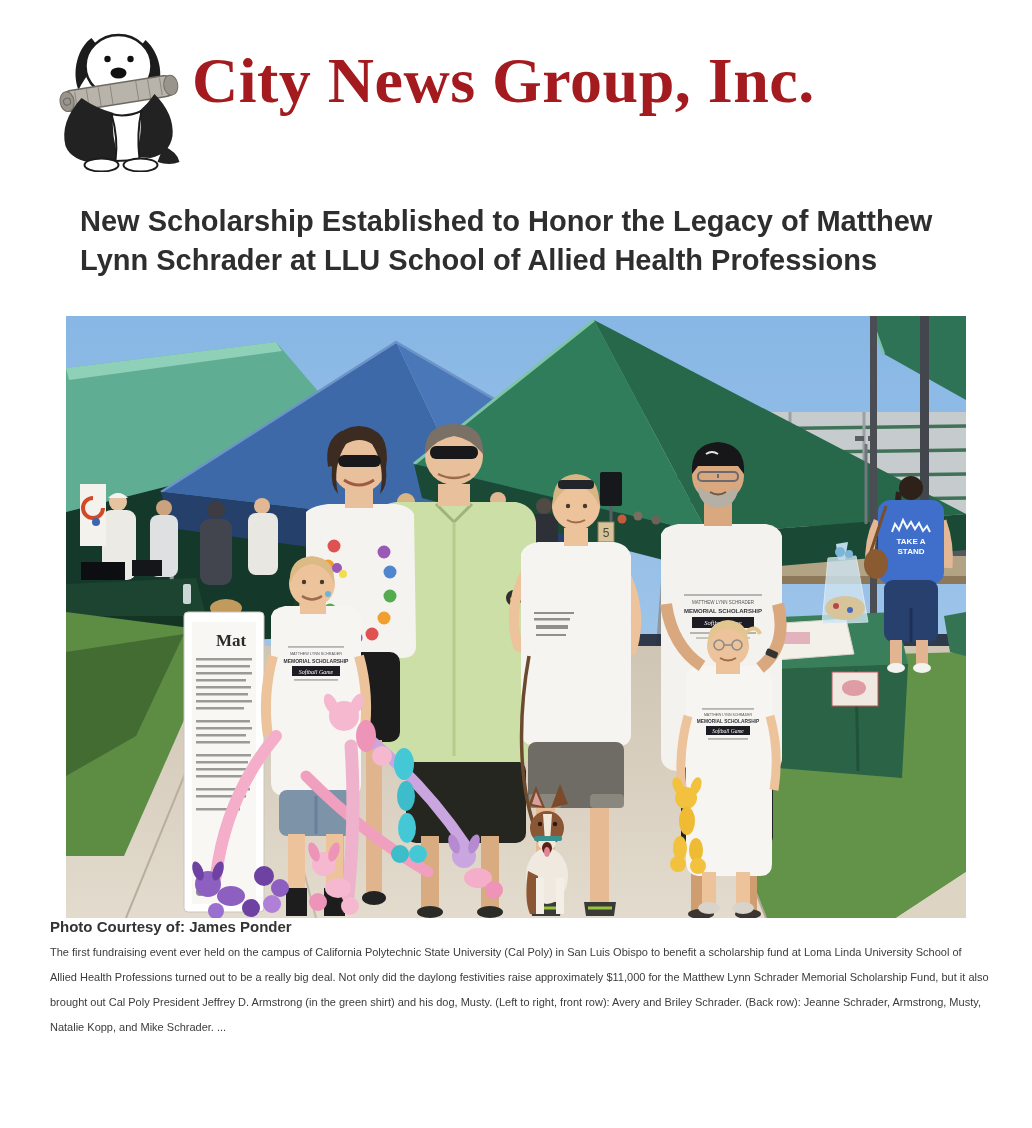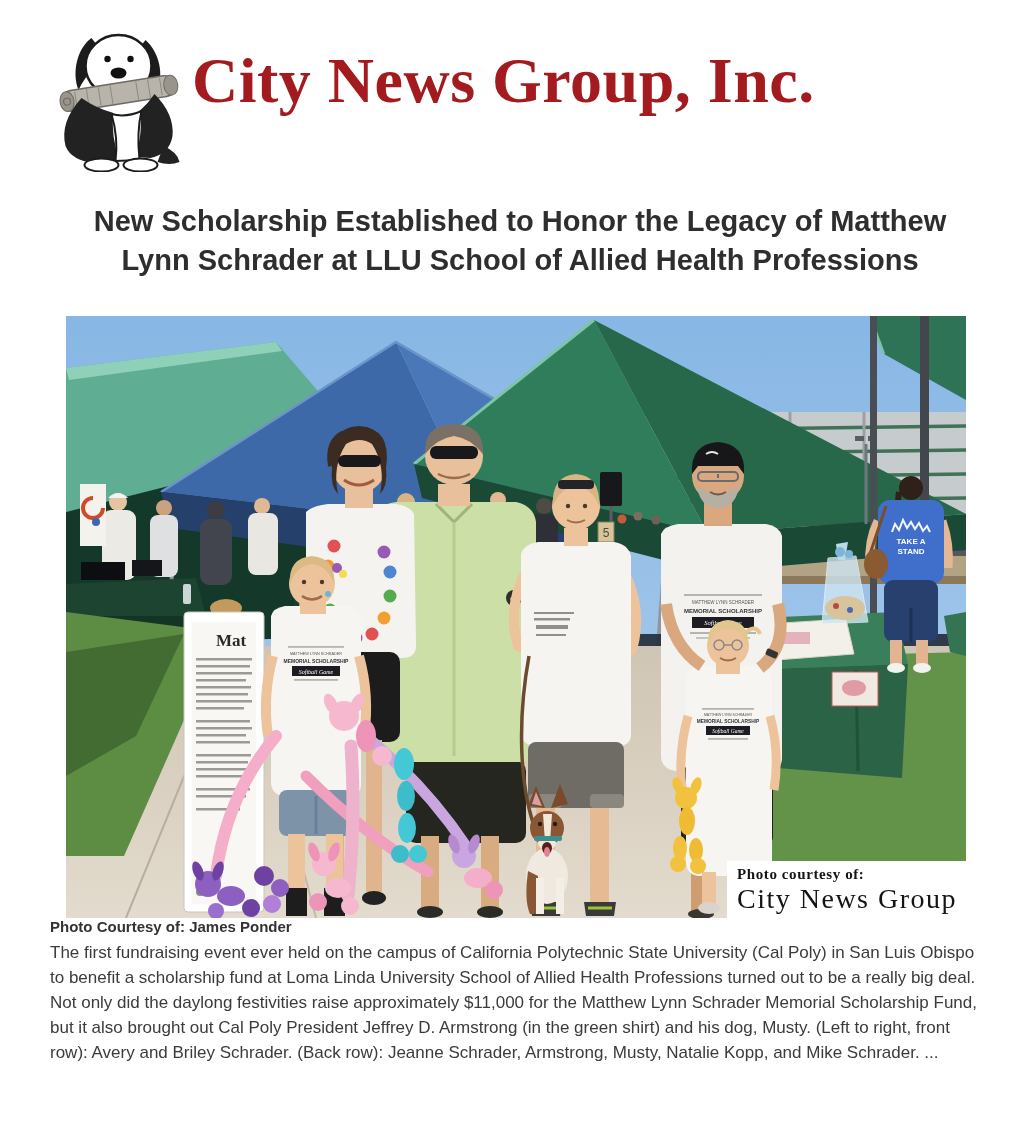--- a/index.html
+++ b/index.html
@@ -7,34 +7,34 @@
   body { width:1032px; height:1128px; overflow:hidden; font-family:"Liberation Sans", sans-serif; }
   .page { width:1032px; height:1128px; padding:0 42px 4px 50px; }
 
   
   .masthead { display:flex; align-items:flex-start; padding-top:14px; height:168px; }
   .dog-logo { width:138px; height:158px; flex:0 0 auto; }
   .brand { font-family:"Liberation Serif", serif; font-weight:bold; font-size:64px;
            color:#a31b1e; margin-left:4px; margin-top:30px; white-space:nowrap; letter-spacing:0.5px; }
 
   
-  .headline { width:880px; margin:34px auto 0; text-align:center;
+  .headline { width:880px; margin:34px auto 0; 
               font-weight:bold; font-size:29px; line-height:39px; color:#2e2e2e; }
 
   
   figure.photo { position:relative; width:900px; height:602px; margin:36px 0 0 16px; background:#8ab8e4; }
   figure.photo svg { display:block; }
   .watermark { position:absolute; right:0; bottom:0; width:239px; height:57px; background:#ffffff;
                color:#141414; padding:4px 6px 0 10px; font-family:"Liberation Serif", serif; }
   .watermark .wm1 { font-size:15px; font-weight:bold; letter-spacing:0.6px; line-height:18px; }
   .watermark .wm2 { font-size:28px; letter-spacing:1.5px; line-height:32px; }
 
   
   .caption { font-size:15px; font-weight:bold; color:#333333; }
-  .bodytext { margin-top:5px; width:940px; font-size:17px; line-height:25px; color:#3b3b3b; }
+  .bodytext { margin-top:5px; width:940px; font-size:11px; line-height:25px; color:#3b3b3b; }
 
   svg text { font-family:"Liberation Sans", sans-serif; }
   svg text.serif { font-family:"Liberation Serif", serif; }
 </style>
 </head>
 <body>
 
 <div class="page">
 
   <header class="masthead">
@@ -530,22 +530,18 @@
         <g>
           <circle cx="398" cy="540" r="12" fill="#c9a6e0"></circle>
           <ellipse cx="388" cy="528" rx="5" ry="10" fill="#b58ad0" transform="rotate(-20 388 528)"></ellipse>
           <ellipse cx="408" cy="528" rx="5" ry="10" fill="#b58ad0" transform="rotate(20 408 528)"></ellipse>
           <ellipse cx="412" cy="562" rx="14" ry="10" fill="#f4aec9"></ellipse>
           <circle cx="428" cy="574" r="9" fill="#ee94b8"></circle>
         </g>
       </g>
     </svg>
 
-    <div class="watermark">
-      <div class="wm1">Photo courtesy of:</div>
-      <div class="wm2">City News Group</div>
-    </div>
   </figure>
 
   <p class="caption">Photo Courtesy of: James Ponder</p>
   <p class="bodytext">The first fundraising event ever held on the campus of California Polytechnic State University (Cal Poly) in San Luis Obispo to benefit a scholarship fund at Loma Linda University School of Allied Health Professions turned out to be a really big deal. Not only did the daylong festivities raise approximately $11,000 for the Matthew Lynn Schrader Memorial Scholarship Fund, but it also brought out Cal Poly President Jeffrey D. Armstrong (in the green shirt) and his dog, Musty. (Left to right, front row): Avery and Briley Schrader. (Back row): Jeanne Schrader, Armstrong, Musty, Natalie Kopp, and Mike Schrader. ...</p>
 
 </div>
 
 </body></html>

